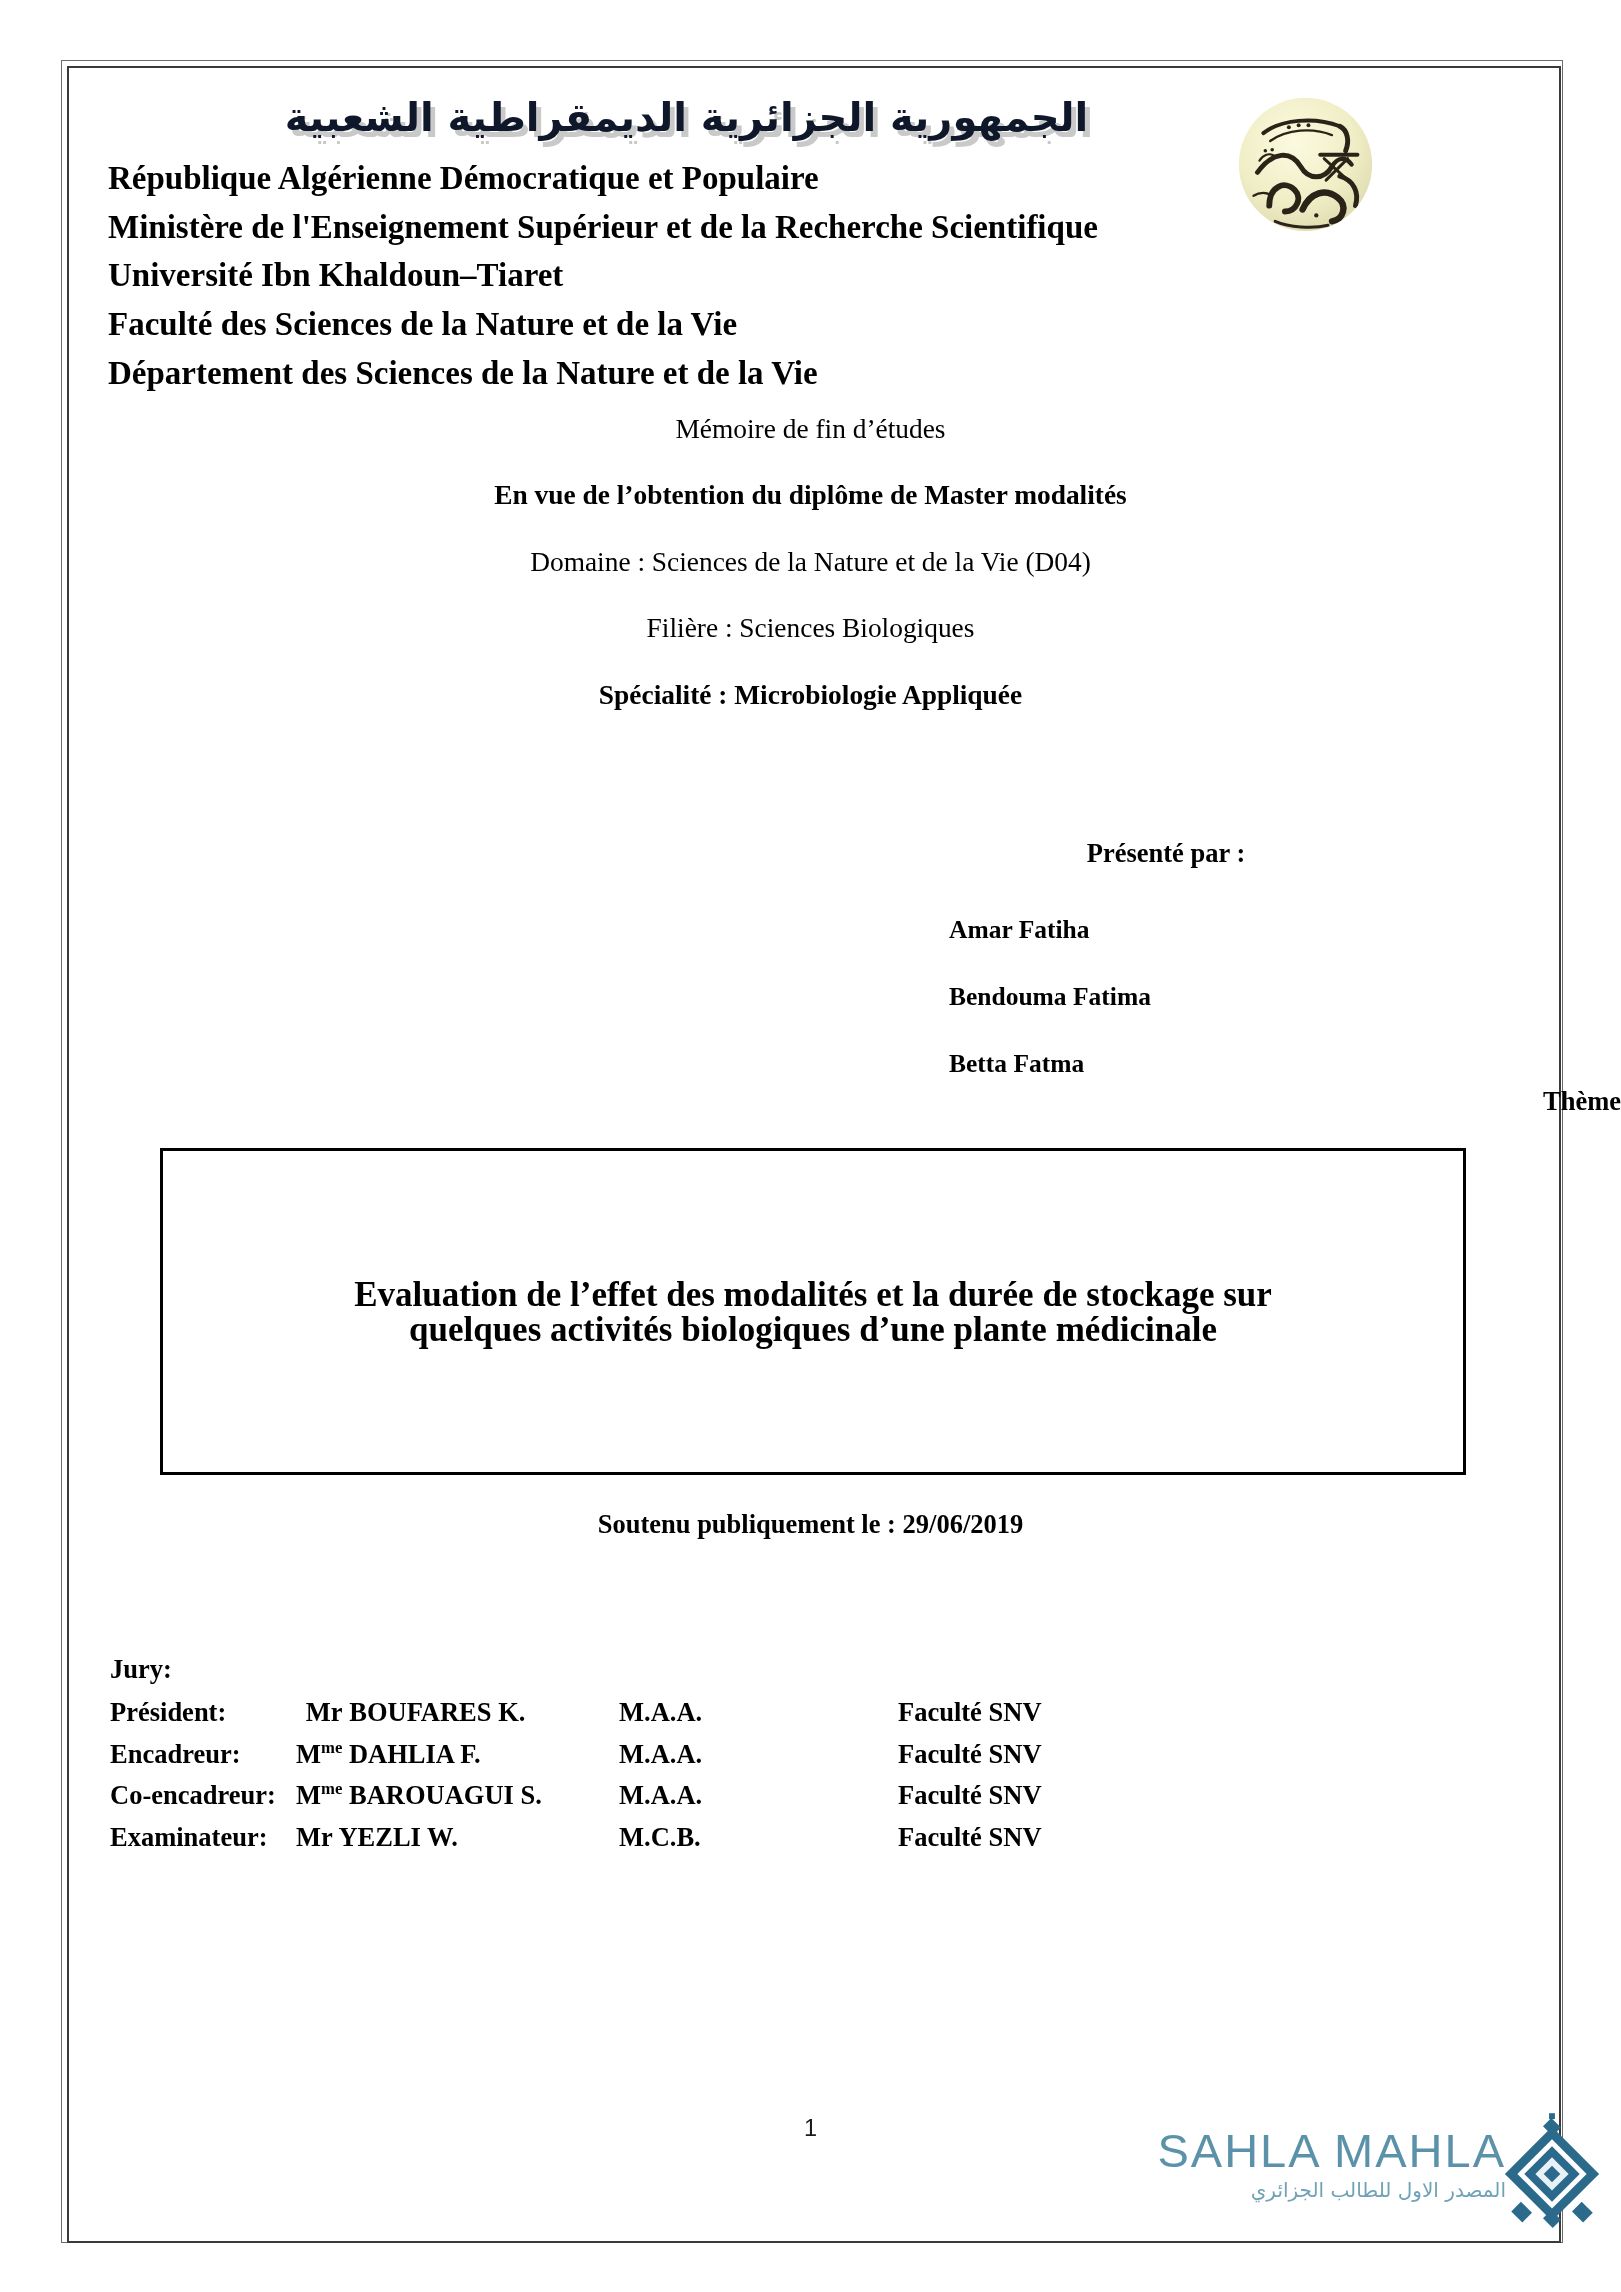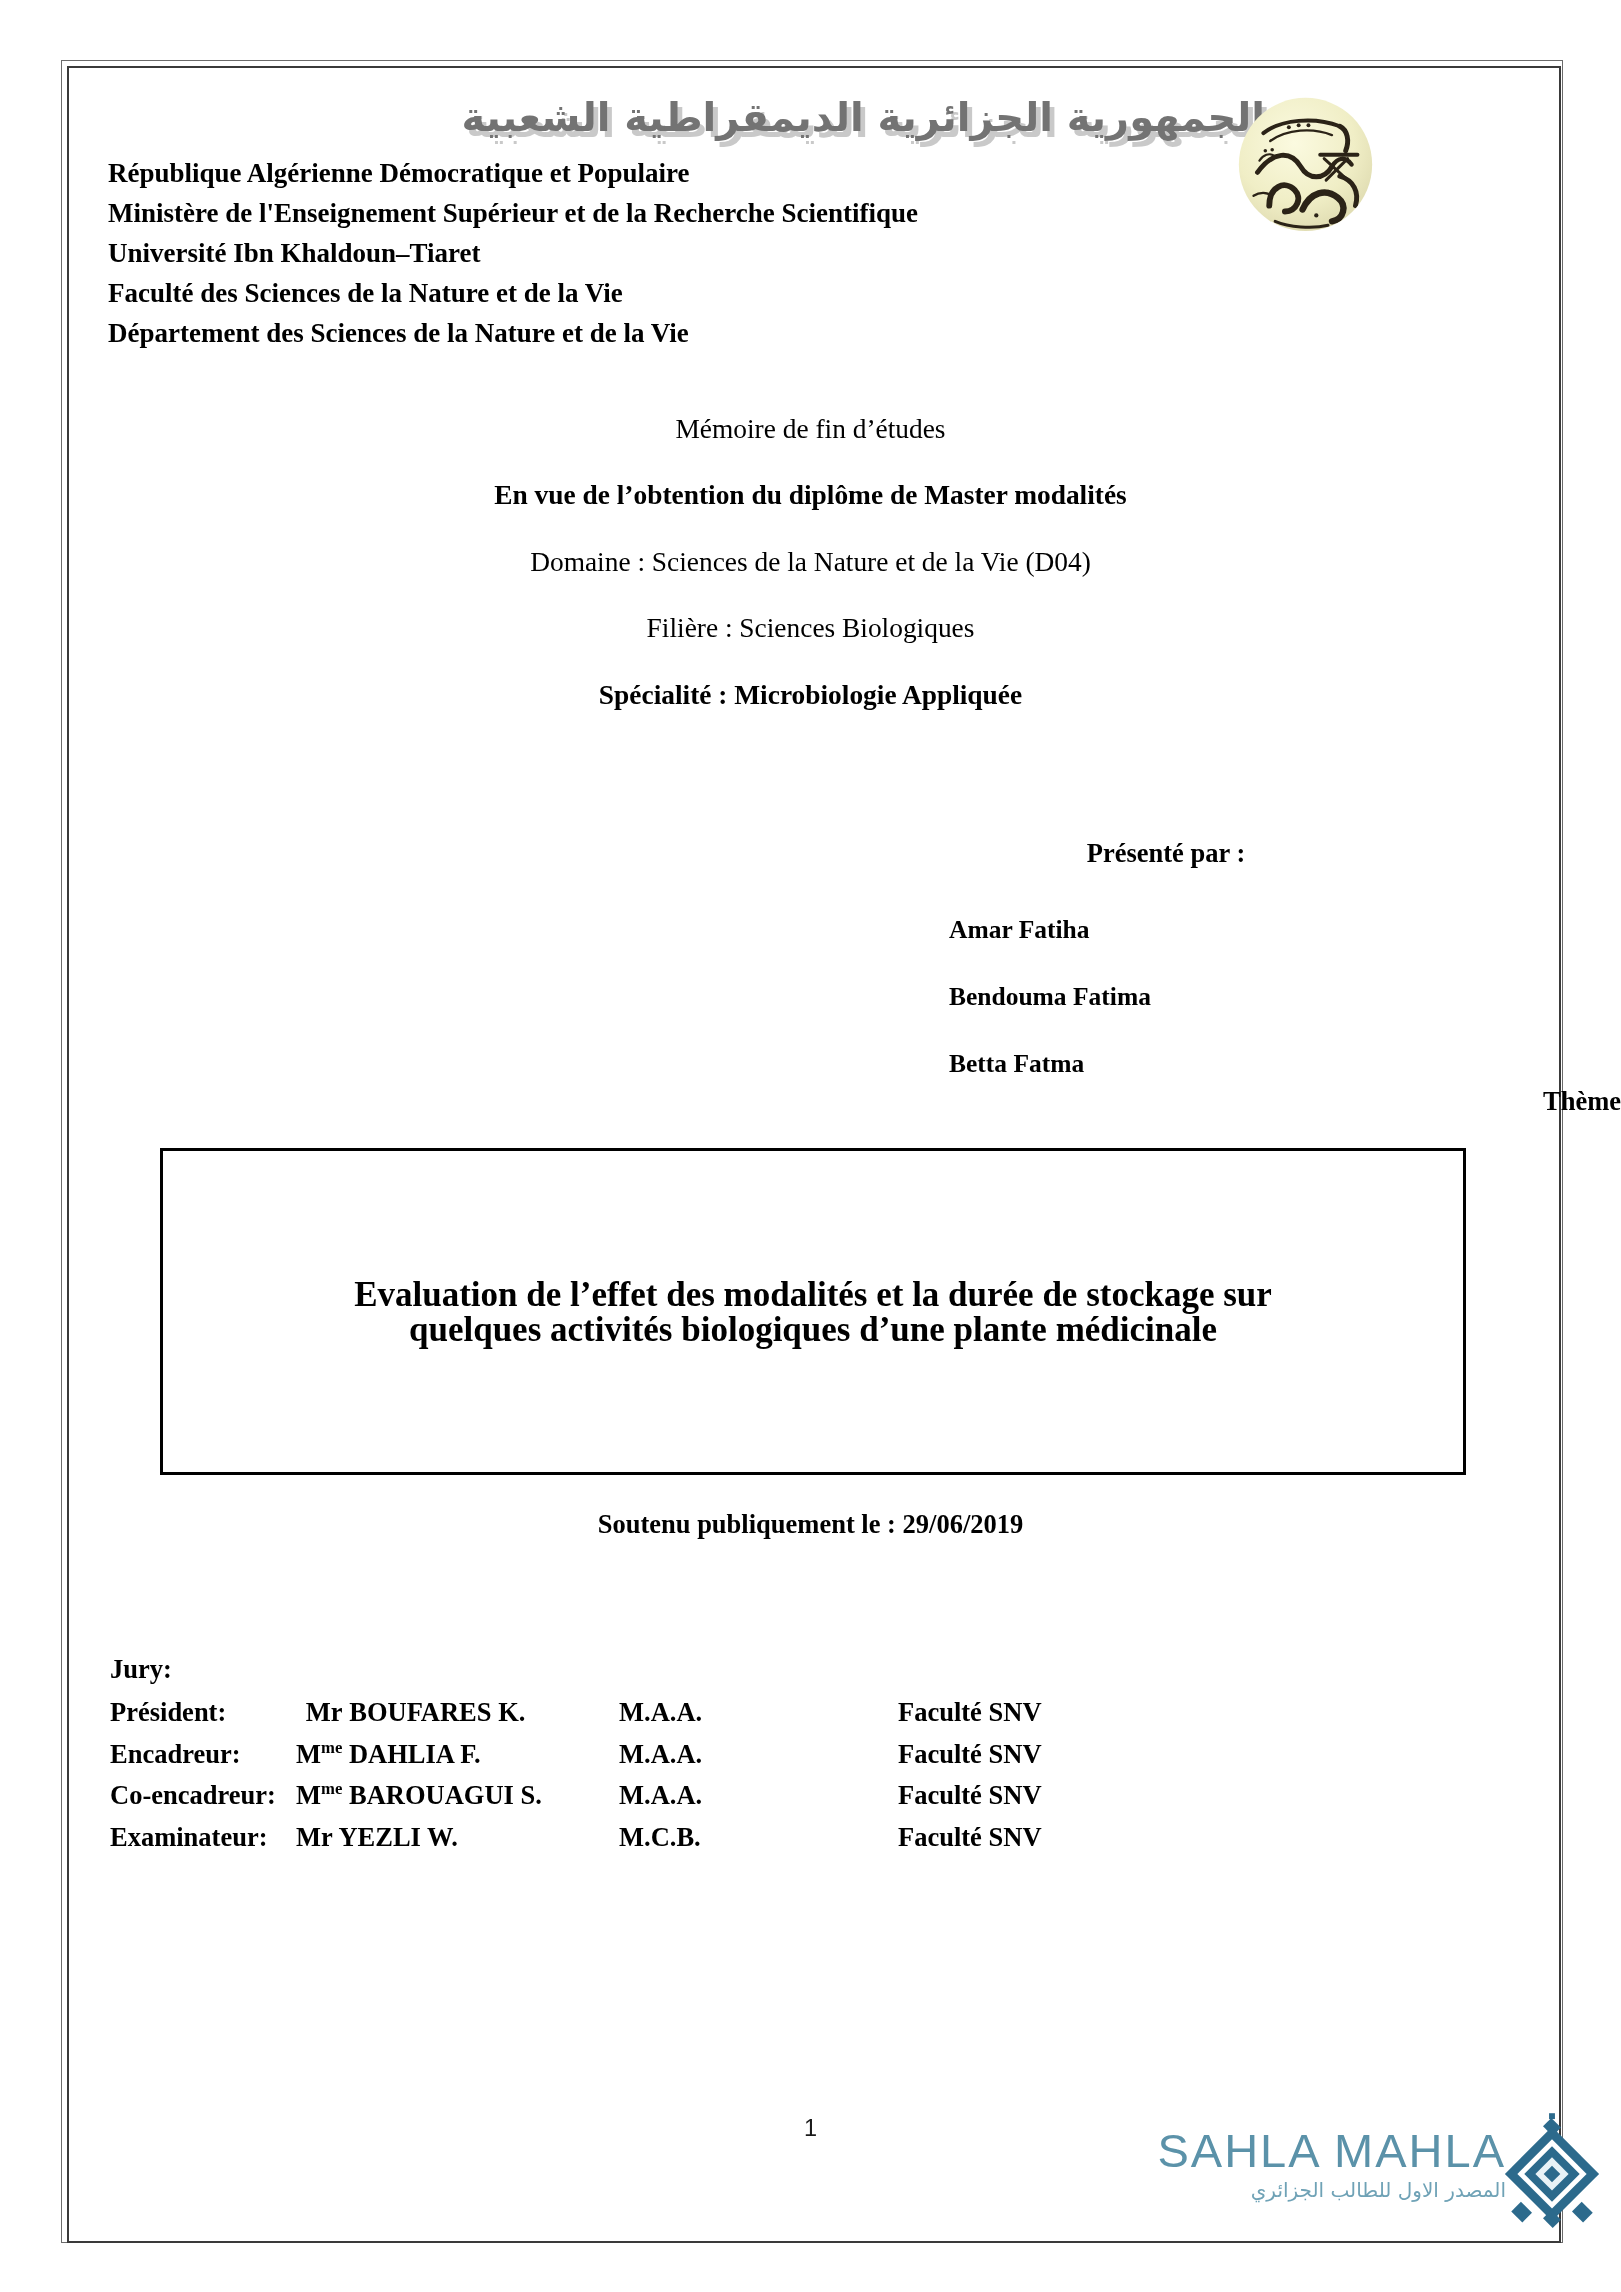--- a/index.html
+++ b/index.html
@@ -52,31 +52,31 @@
     position: absolute;
     left: 108px;
     top: 94px;
     width: 1157px;
   }
   .arabic-state-line {
     font-family: "DejaVu Sans", "Liberation Sans", sans-serif;
     font-size: 40px;
     font-weight: 700;
     direction: rtl;
-    text-align: right;
+    text-align: center;
     letter-spacing: 2px;
     line-height: 1.15;
-    color: #737373;
+    color: #0f172a;
     text-shadow: 4.9px 5.9px 0 #c9c9c9;
     margin: 0 0 13.7px 0;
     white-space: nowrap;
   }
   .header-line {
     font-family: "Liberation Serif", "DejaVu Serif", serif;
-    font-size: 27px;
+    font-size: 33px;
     font-weight: 700;
     line-height: 1.48;
     margin: 0;
     white-space: nowrap;
   }
 
   
   #university-logo {
     position: absolute;
     left: 1230px;

